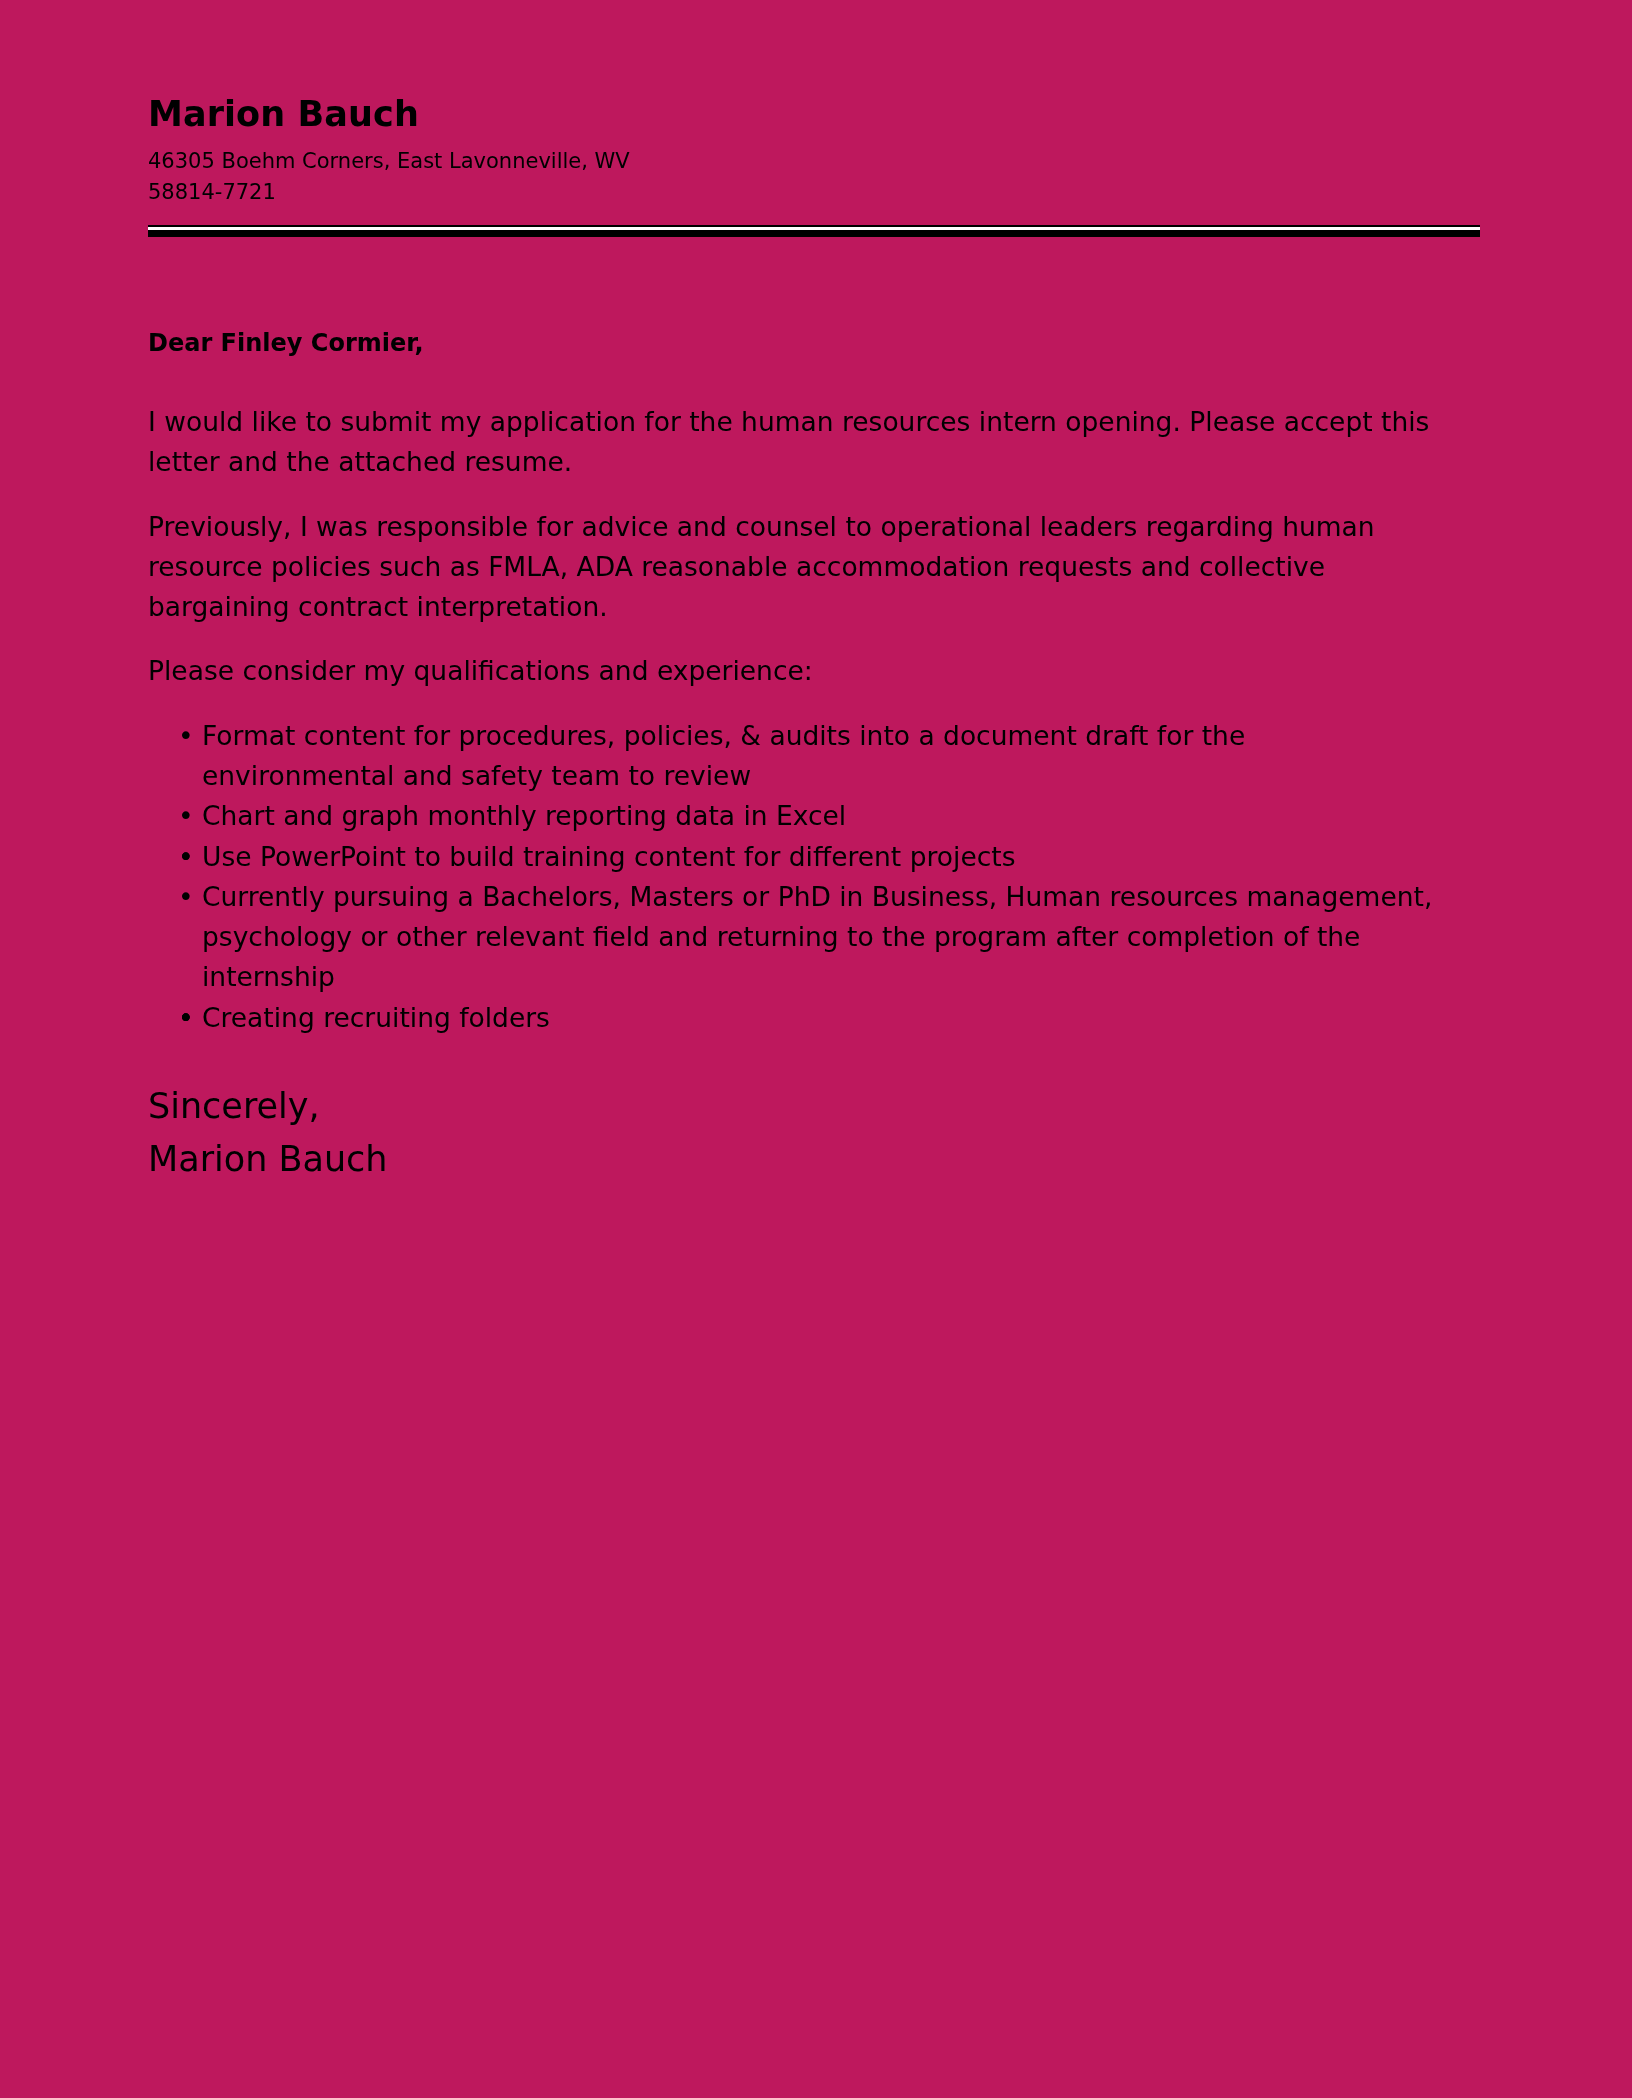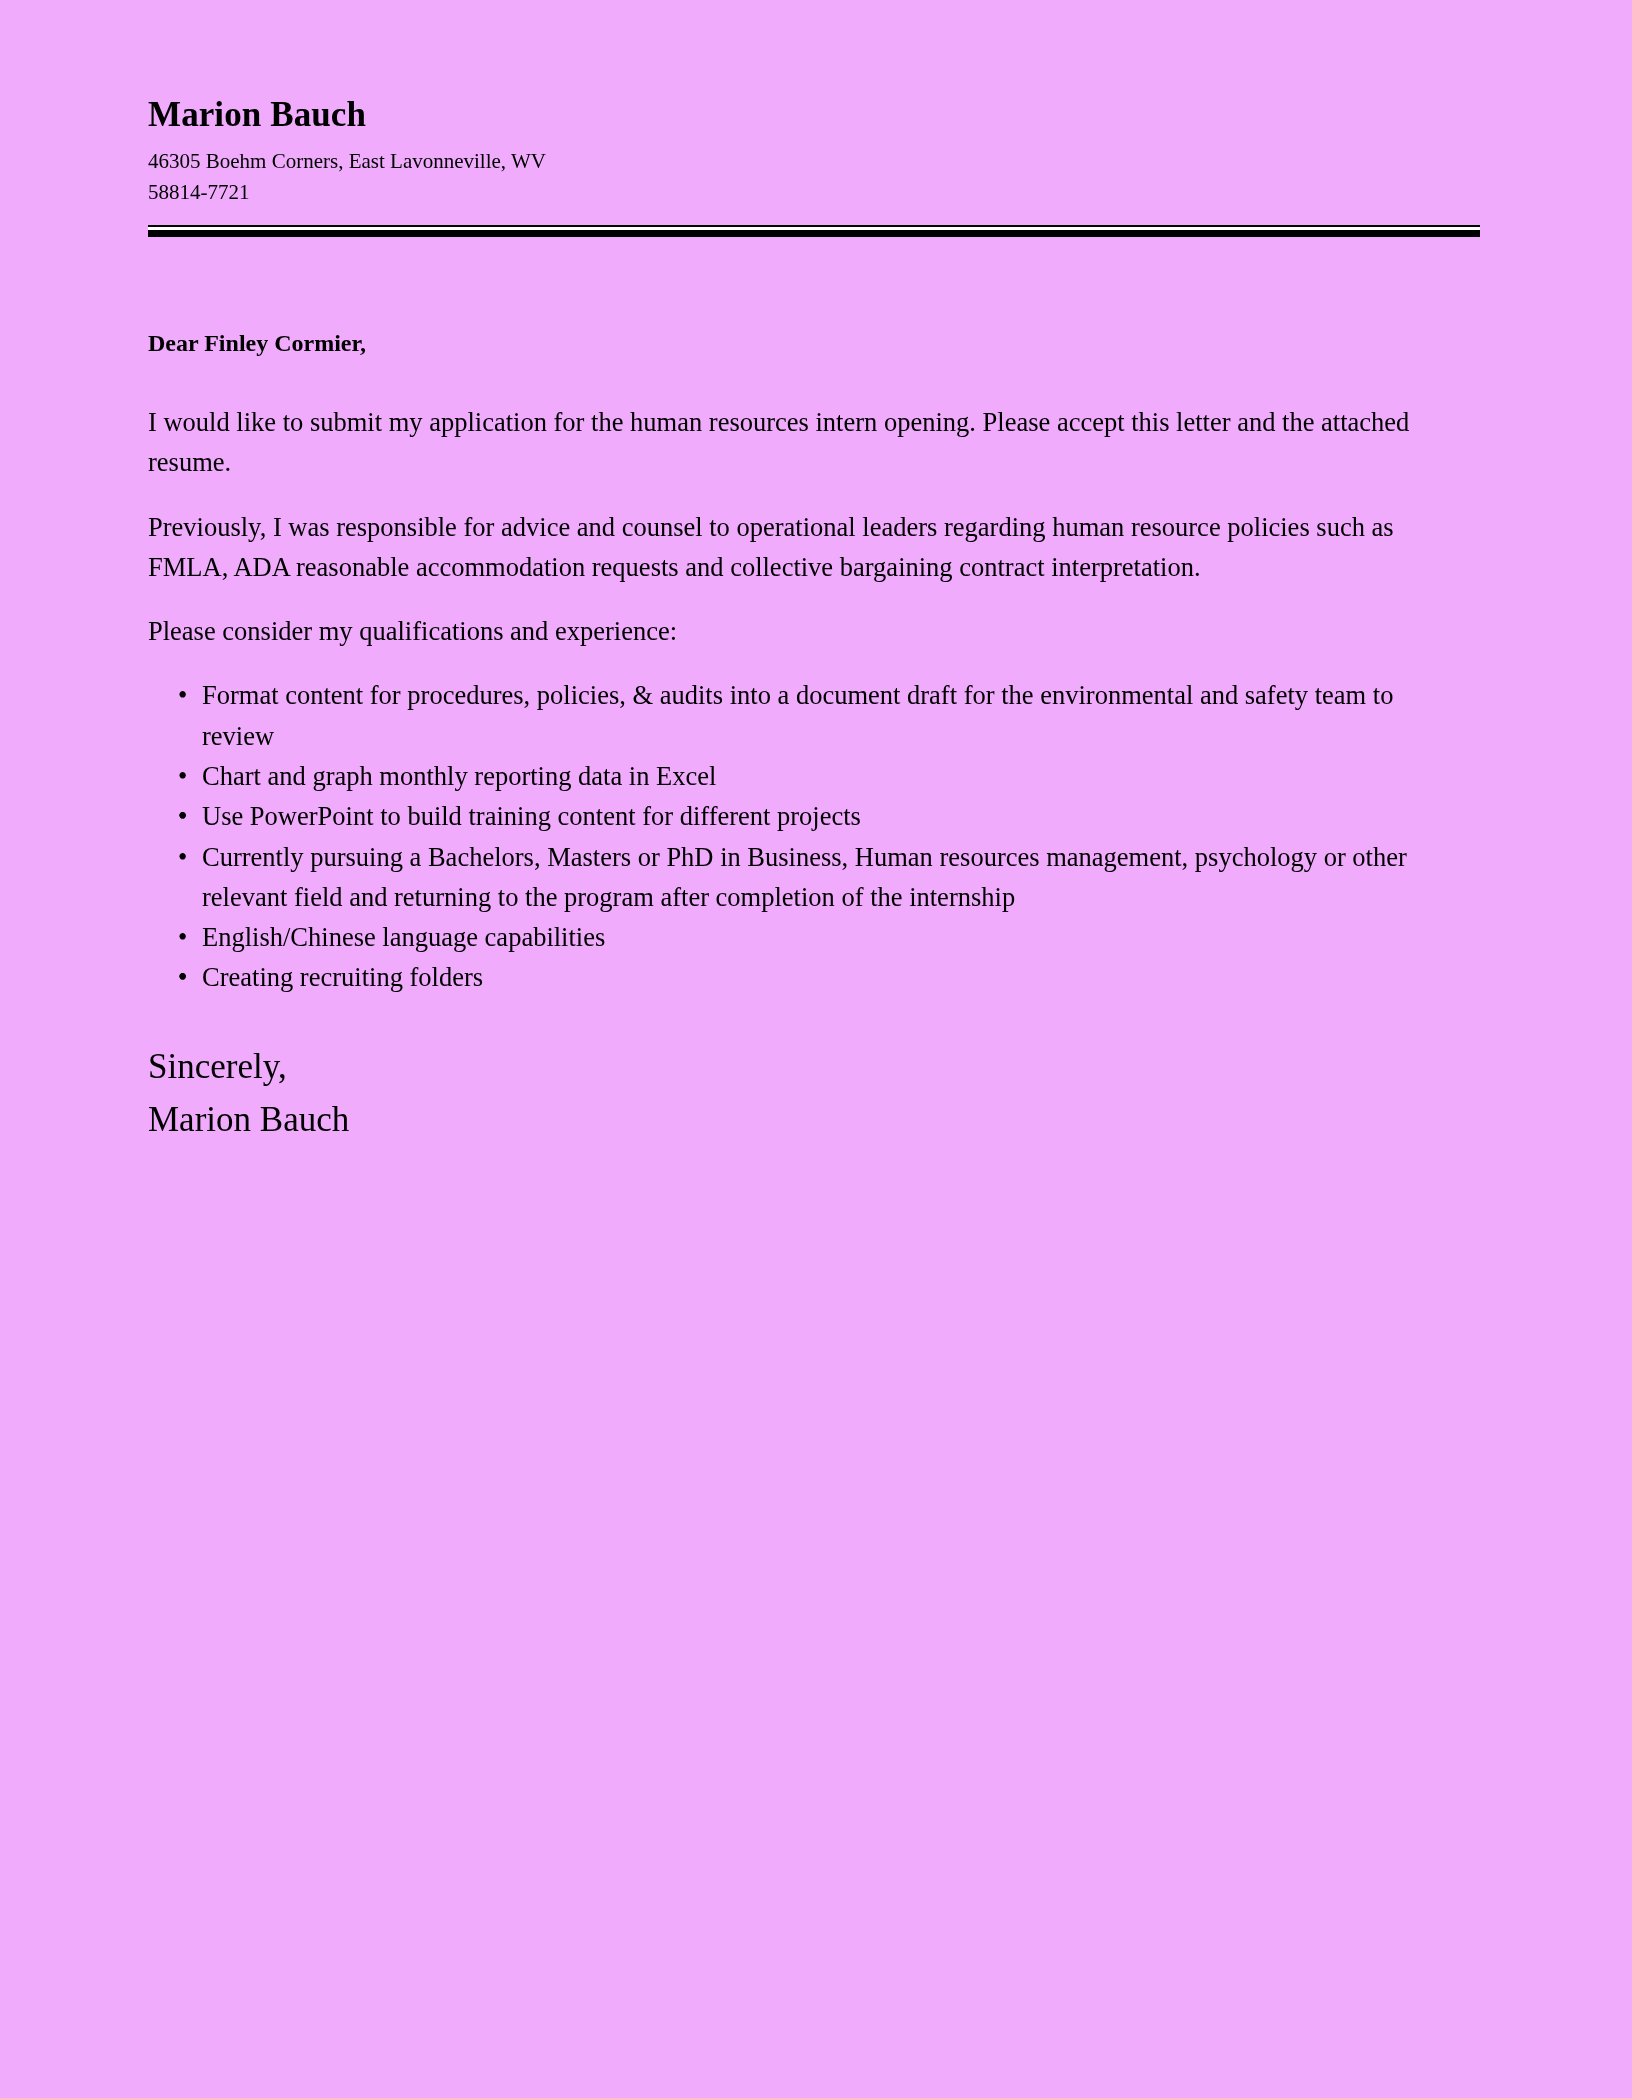--- a/index.html
+++ b/index.html
@@ -11,24 +11,23 @@
   body {
     font-family: "DejaVu Sans", "Liberation Sans", sans-serif;
     color: #000000;
     -webkit-font-smoothing: antialiased;
   }
 
   .page {
     position: relative;
     width: 1632px;
     height: 2098px;
-    background: #f0abfc;
+    background: #be185d;
     box-sizing: border-box;
     overflow: hidden;
-    font-family: Liberation Serif, serif;
   }
 
   .content {
     position: absolute;
     left: 148px;
     top: 0;
     width: 1334px;
   }
 
   
@@ -171,21 +170,20 @@
         <li>
           <span class="bullet-marker">•</span>
           <span>Use PowerPoint to build training content for different projects</span>
         </li>
         <li>
           <span class="bullet-marker">•</span>
           <span>Currently pursuing a Bachelors, Masters or PhD in Business, Human resources management, psychology or other relevant field and returning to the program after completion of the internship</span>
         </li>
         <li>
           <span class="bullet-marker">•</span>
-          <span>English/Chinese language capabilities</span>
         </li>
         <li>
           <span class="bullet-marker">•</span>
         </li>
         <li>
           <span class="bullet-marker">•</span>
           <span>Creating recruiting folders</span>
         </li>
       </ul>
 

